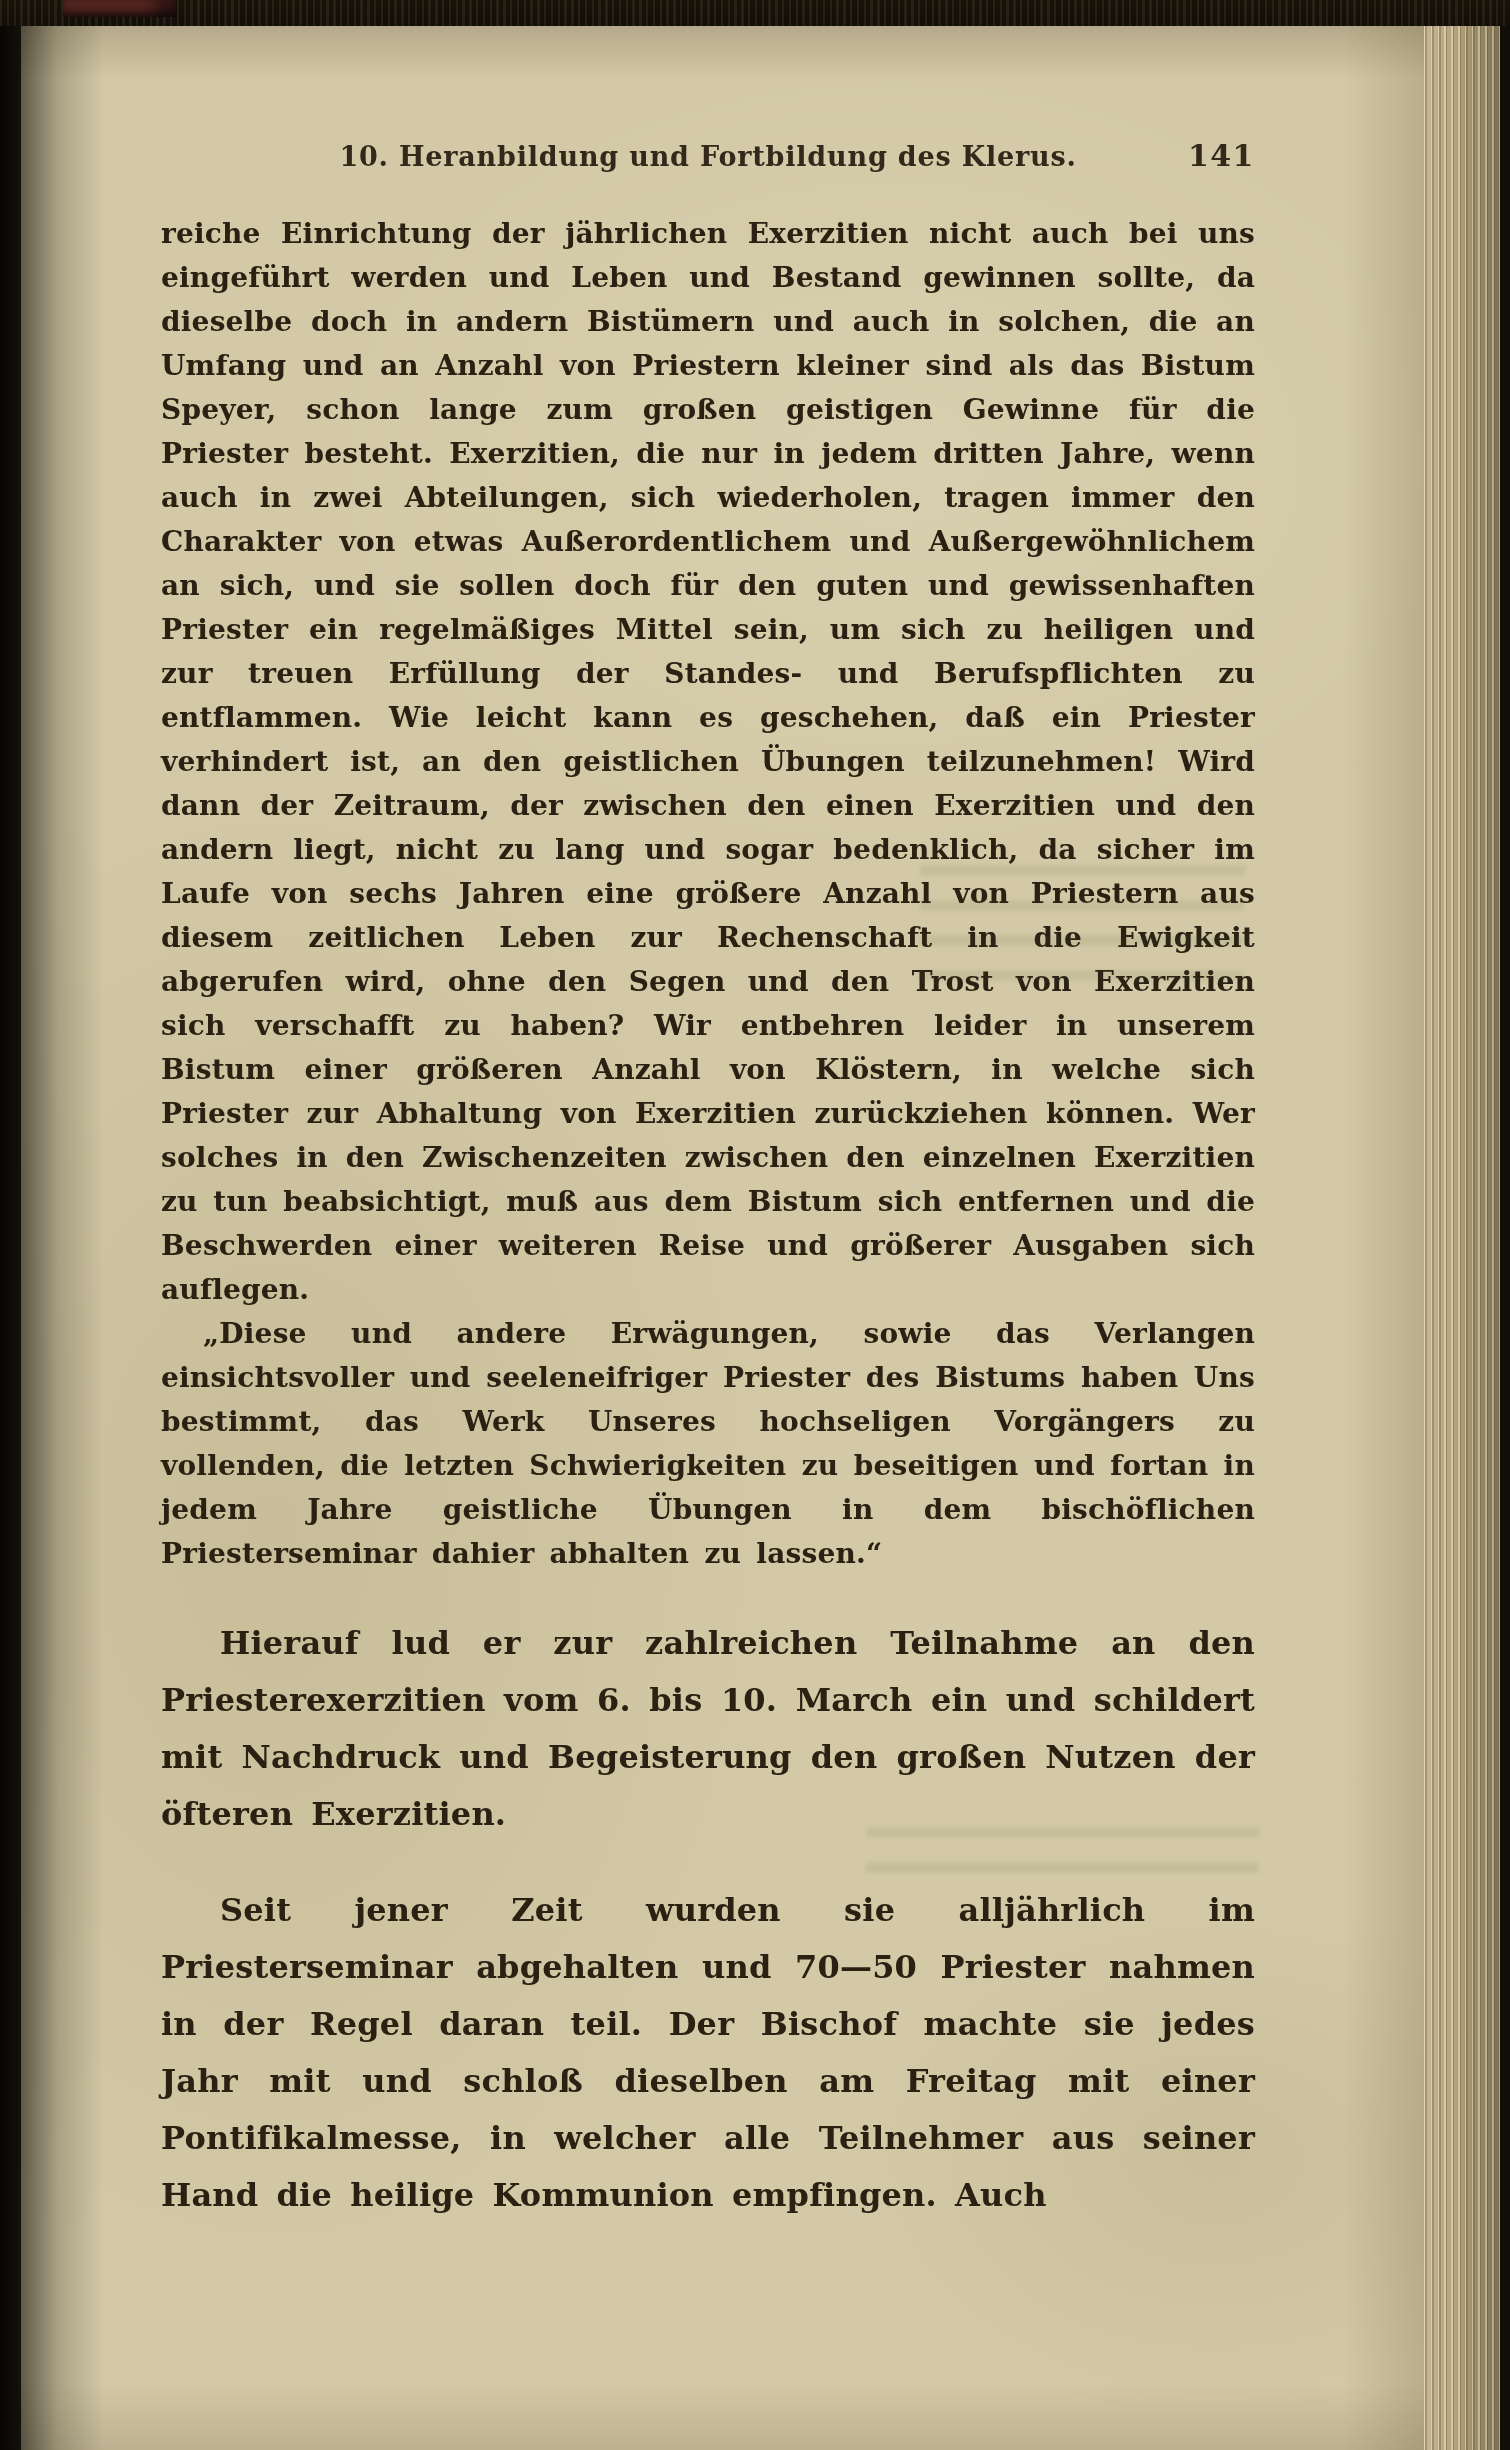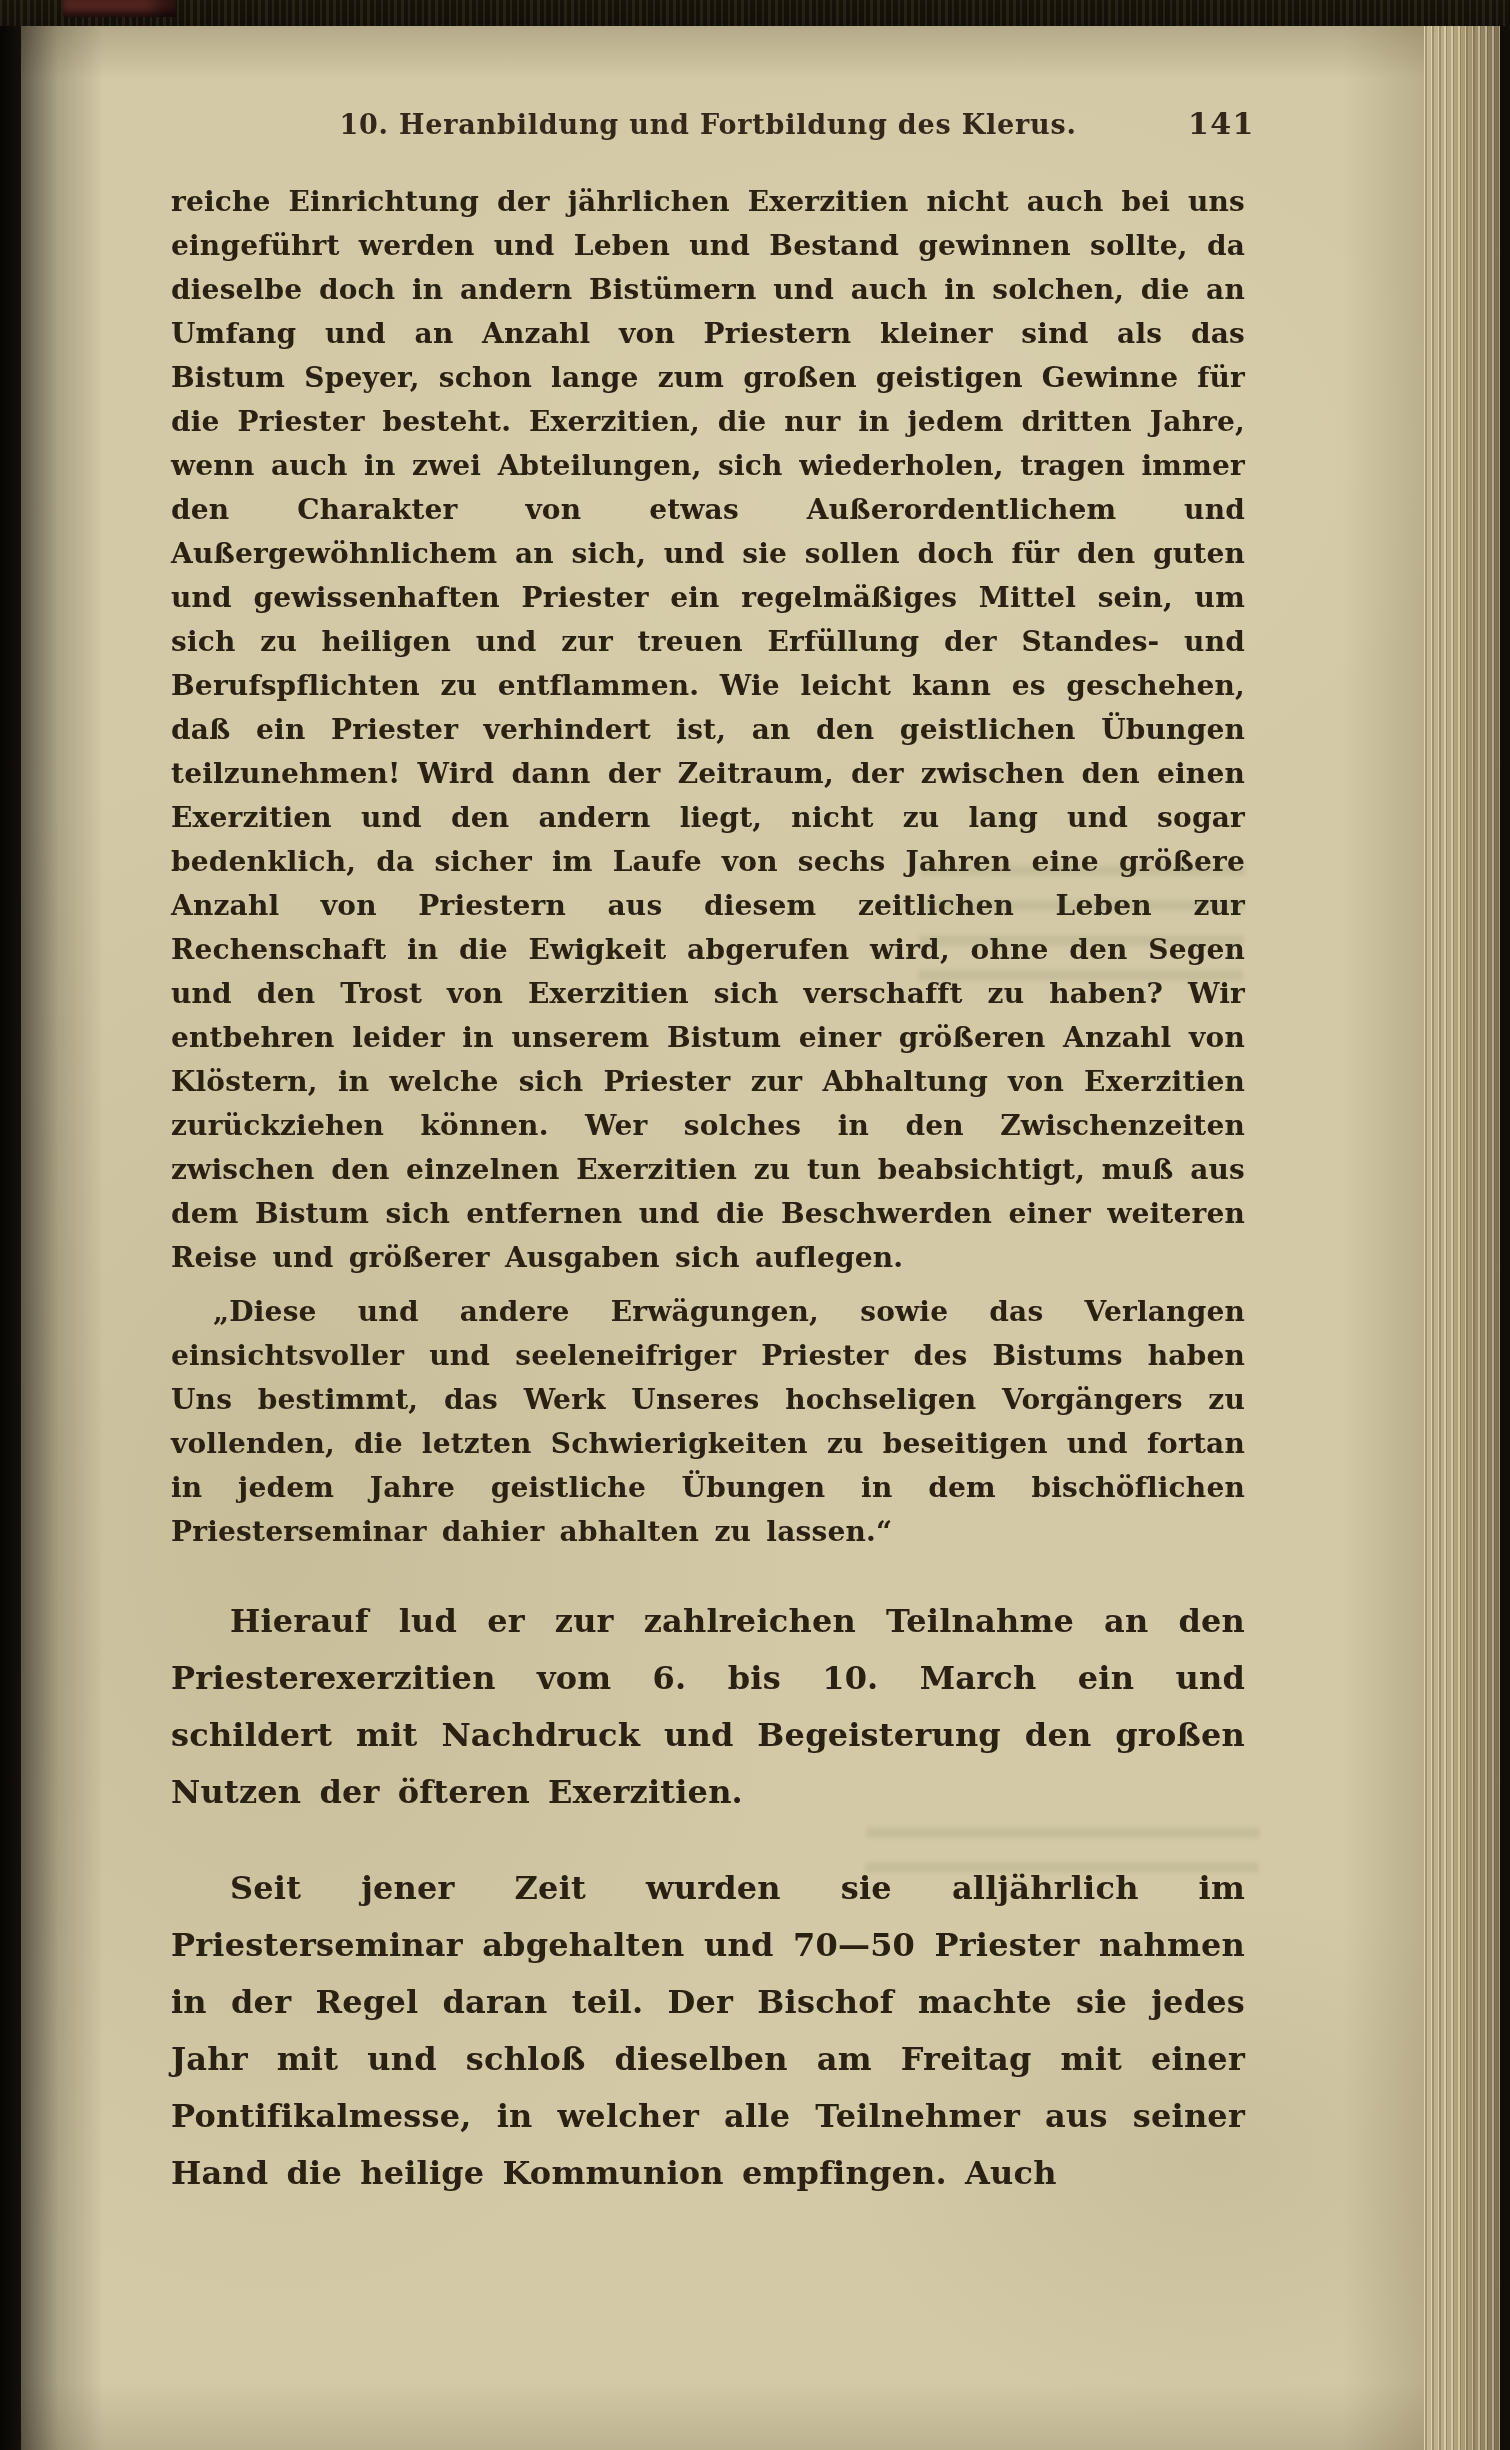--- a/index.html
+++ b/index.html
@@ -107,21 +107,21 @@
     filter: blur(2.3px);
     transform: skewX(-1.5deg);
     pointer-events: none;
   }
   .show-through.a { right: 181px; top: 839px; width: 325px; height: 128px; }
   .show-through.b { right: 166px; top: 1783px; width: 393px; height: 76px; }
 
   
   .header {
     position: relative;
-    margin: 82px 170px 0 140px;
+    margin: 114px 170px 0 140px;
     text-align: center;
     color: #33281a;
     font-weight: bold;
     font-size: 27px;
     line-height: 33px;
     letter-spacing: 0.8px;
   }
   .page-number {
     position: absolute;
     right: 0; top: -1.5px;
@@ -129,21 +129,21 @@
     letter-spacing: 1.5px;
     text-align: center;
   }
 
   
   .text-block {
     margin: 39px 170px 0 140px;
     color: #2a2113;
   }
   .text-block p {
-    margin: 10px;
+    margin: 0;
     font-weight: bold;
     text-align: justify;
   }
   .body-par {
     font-size: 28px;
     line-height: 44px;
     word-spacing: 5.3px;
     letter-spacing: 0.2px;
   }
   .quote-par {

